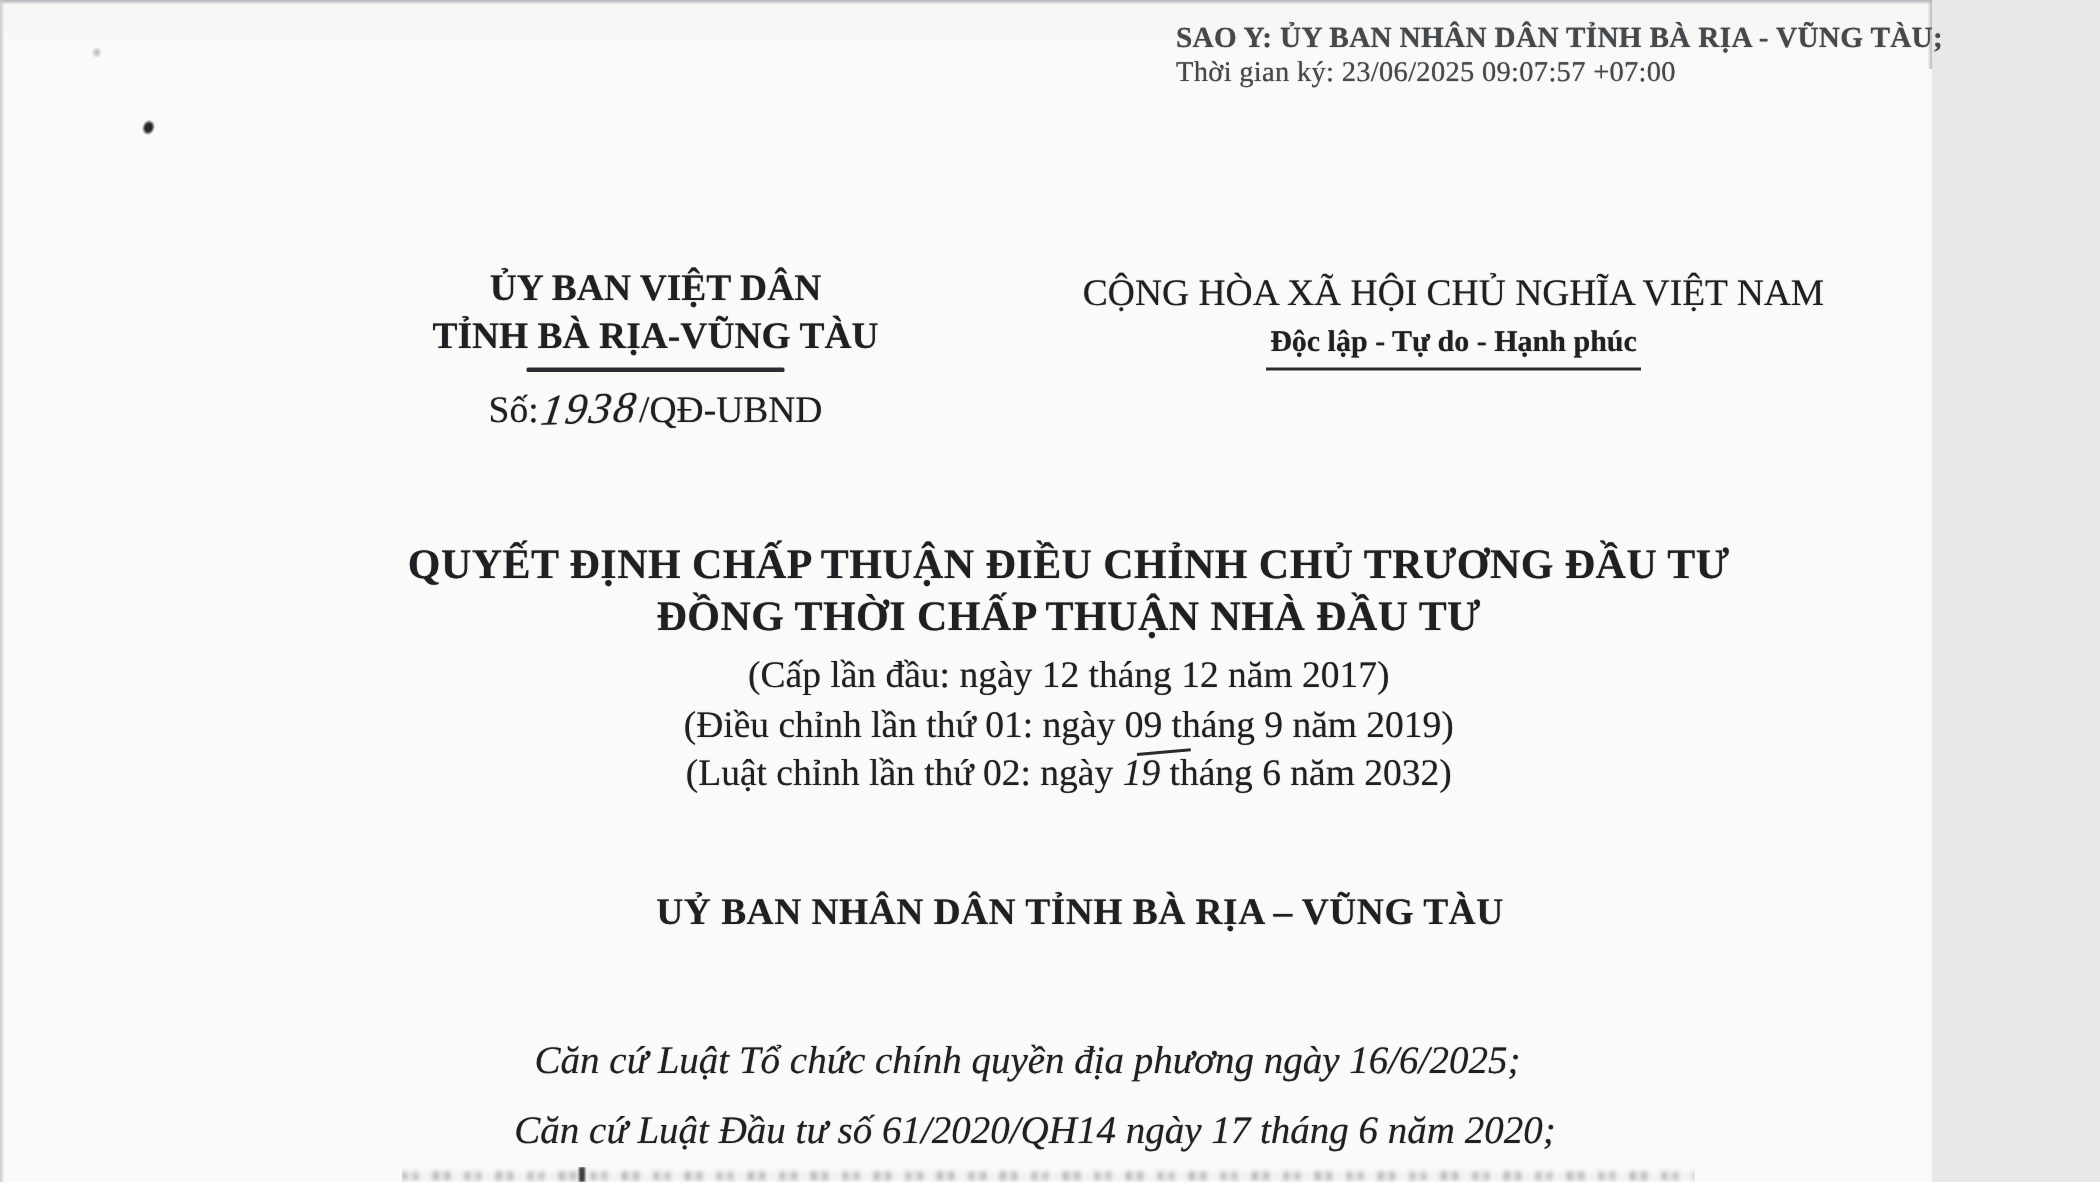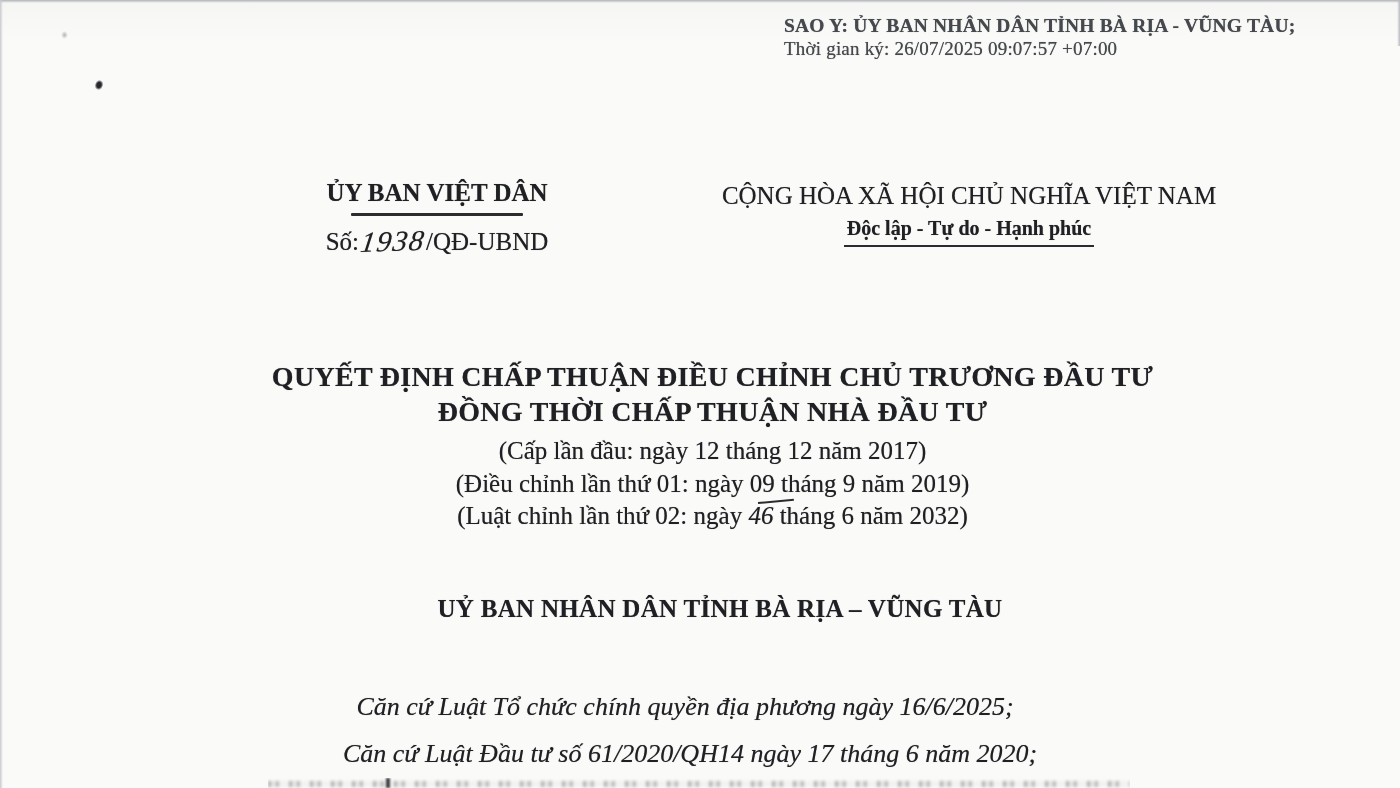--- a/index.html
+++ b/index.html
@@ -2,23 +2,24 @@
 <html><head>
 <meta charset="utf-8">
 <style>
   html,body { margin:0; padding:0; }
   body {
     width:1400px; height:788px; overflow:hidden;
     background:#e8e8e8;
     font-family:"Liberation Serif","DejaVu Serif",serif;
   }
   .page {
-    position:relative; width:1400px; height:788px;
+    position:relative; width:1272px; height:788px;
     background:linear-gradient(180deg,#f5f5f3 0%,#fafaf8 5%,#fafaf8 100%);
     color:#1f2024;
+    padding-left:16px;
   }
   .ink { color:#1f2024; text-shadow:0 0 .7px rgba(30,31,35,.6); }
 
   
   .scan-edge-top { position:absolute; top:0; left:0; width:100%; height:3px;
     background:linear-gradient(180deg,#aeb2b8,rgba(174,178,184,0)); }
   .scan-edge-left { position:absolute; top:0; left:0; width:3px; height:100%;
     background:linear-gradient(90deg,#c6c9ce,rgba(198,201,206,0)); }
   .scan-edge-right { position:absolute; top:0; right:0; width:3px; height:46px;
     background:linear-gradient(270deg,#b6bac0,rgba(182,186,192,0)); }
@@ -87,42 +88,43 @@
 <div class="page">
 
   <div class="scan-edge-top"></div>
   <div class="scan-edge-left"></div>
   <div class="scan-edge-right"></div>
   <div class="speck1"></div>
   <div class="speck2"></div>
 
   <div class="stamp">
     <div class="stamp-line1">SAO Y: ỦY BAN NHÂN DÂN TỈNH BÀ RỊA - VŨNG TÀU;</div>
-    <div class="stamp-line2">Thời gian ký: 26/07/2025 09:07:57 +07:00</div>
+    <div class="stamp-line2">Thời gian ký: 23/06/2025 09:07:57 +07:00</div>
   </div>
 
   <div class="org-block ink">
     <div class="org-line">ỦY BAN VIỆT DÂN</div>
+    <div class="org-line">TỈNH BÀ RỊA-VŨNG TÀU</div>
     <div class="org-underline"></div>
     <div class="doc-number"><span>Số:</span><span class="handwritten">1938</span><span>/QĐ-UBND</span></div>
   </div>
 
   <div class="national-block ink">
     <div class="nat-line1">CỘNG HÒA XÃ HỘI CHỦ NGHĨA VIỆT NAM</div>
     <div>
       <span class="nat-line2">Độc lập - Tự do - Hạnh phúc</span>
     </div>
   </div>
 
   <div class="title-block ink">
     <div class="title-line">QUYẾT ĐỊNH CHẤP THUẬN ĐIỀU CHỈNH CHỦ TRƯƠNG ĐẦU TƯ</div>
     <div class="title-line">ĐỒNG THỜI CHẤP THUẬN NHÀ ĐẦU TƯ</div>
     <div class="date-note first">(Cấp lần đầu: ngày 12 tháng 12 năm 2017)</div>
     <div class="date-note">(Điều chỉnh lần thứ 01: ngày 09 tháng 9 năm 2019)</div>
-    <div class="date-note"><span>(Luật chỉnh lần thứ 02: ngày </span><span class="amend-day">46</span><span> tháng 6 năm 2032)</span></div>
+    <div class="date-note"><span>(Luật chỉnh lần thứ 02: ngày </span><span class="amend-day">19</span><span> tháng 6 năm 2032)</span></div>
   </div>
 
   <div class="authority ink">UỶ BAN NHÂN DÂN TỈNH BÀ RỊA – VŨNG TÀU</div>
 
   <div class="citation c1 ink">Căn cứ Luật Tổ chức chính quyền địa phương ngày 16/6/2025;</div>
   <div class="citation c2 ink">Căn cứ Luật Đầu tư số 61/2020/QH14 ngày 17 tháng 6 năm 2020;</div>
 
   <div class="cutoff">
     <div class="cutoff-smudge"></div>
     <div class="cutoff-accent"></div>

